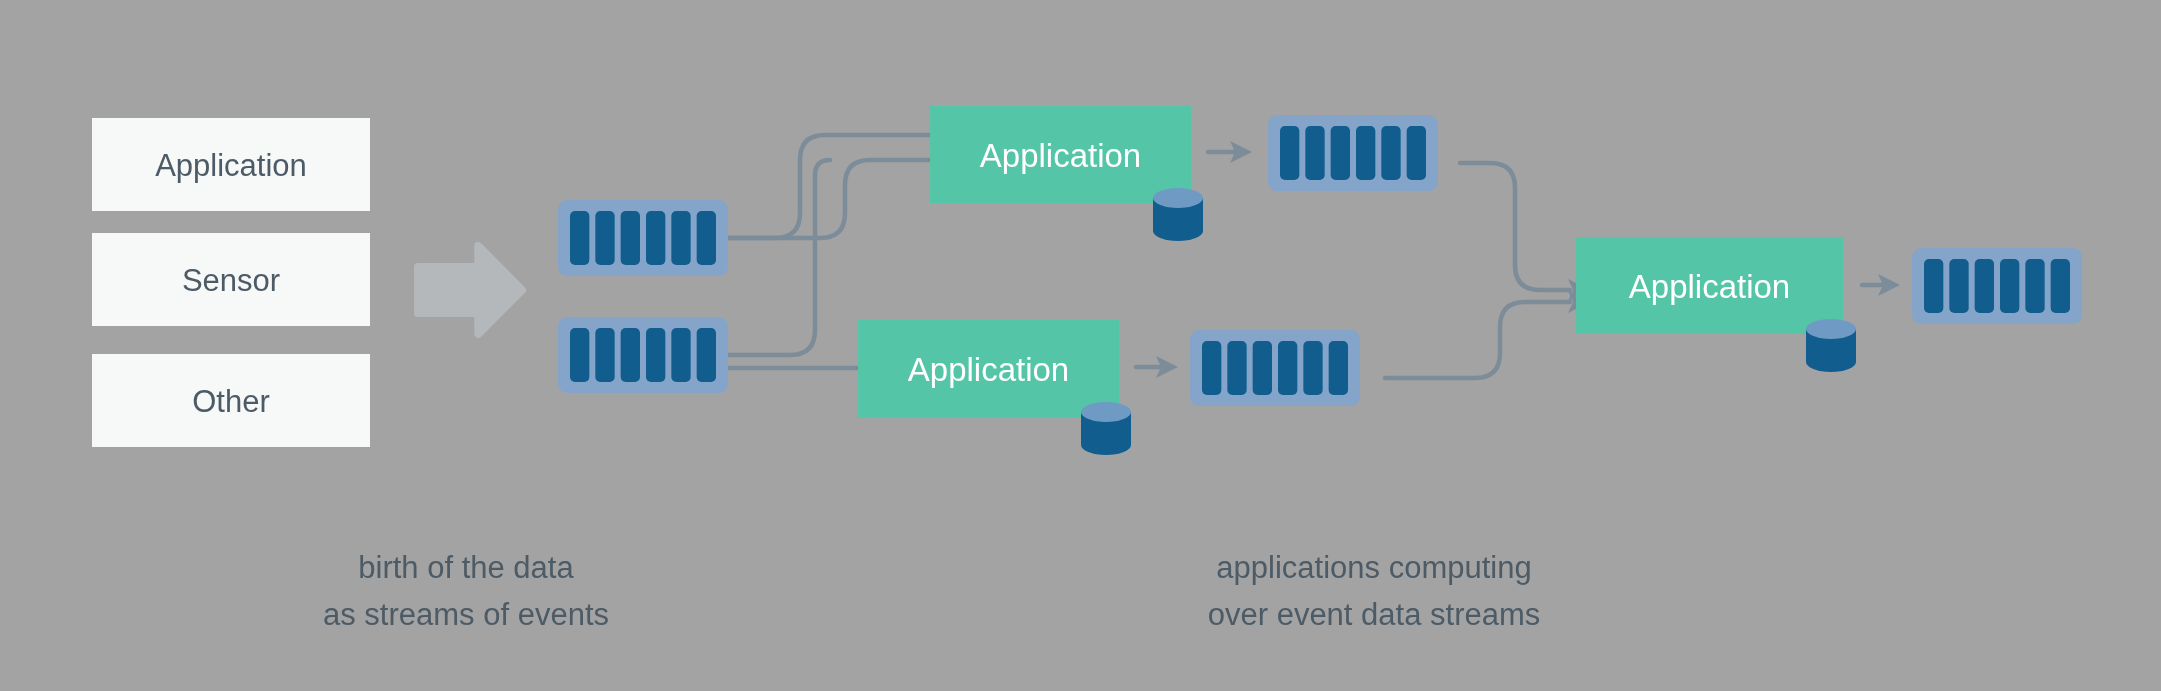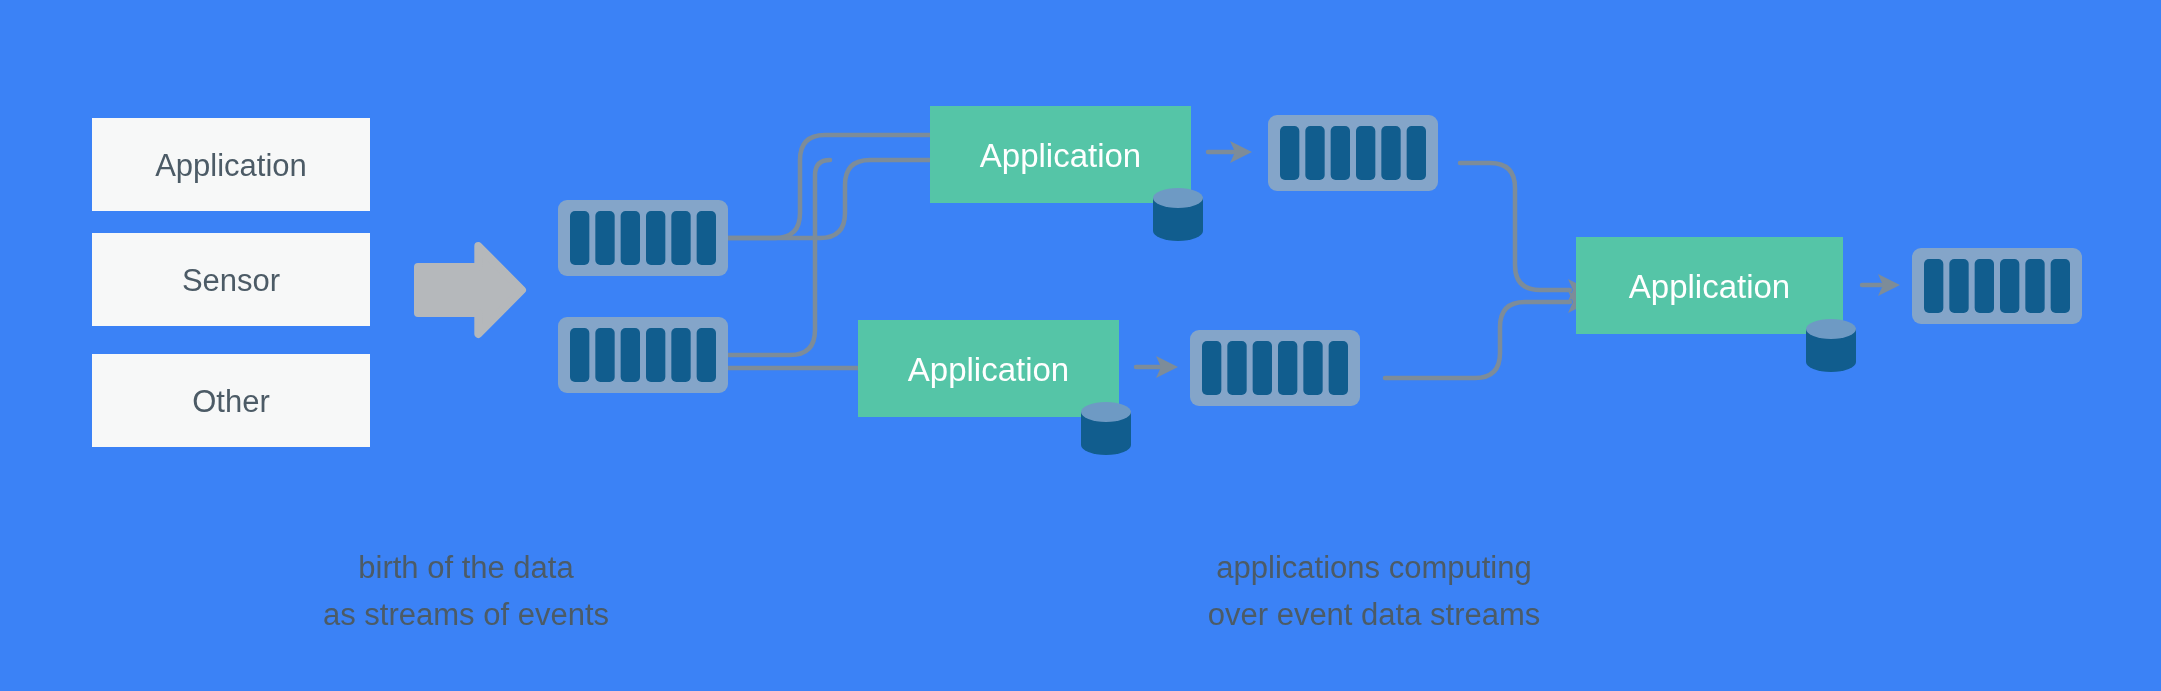--- a/index.html
+++ b/index.html
@@ -7,21 +7,21 @@
     padding: 0;
     background: #ffffff;
   }
   body {
     font-family: "Liberation Sans", sans-serif;
   }
   #diagram-root {
     position: relative;
     width: 2161px;
     height: 691px;
-    background: #3b82f6;
+    background: #a3a3a3;
     overflow: hidden;
   }
   #diagram-svg {
     position: absolute;
     left: 0;
     top: 0;
     width: 2161px;
     height: 691px;
   }
   .src-label {

